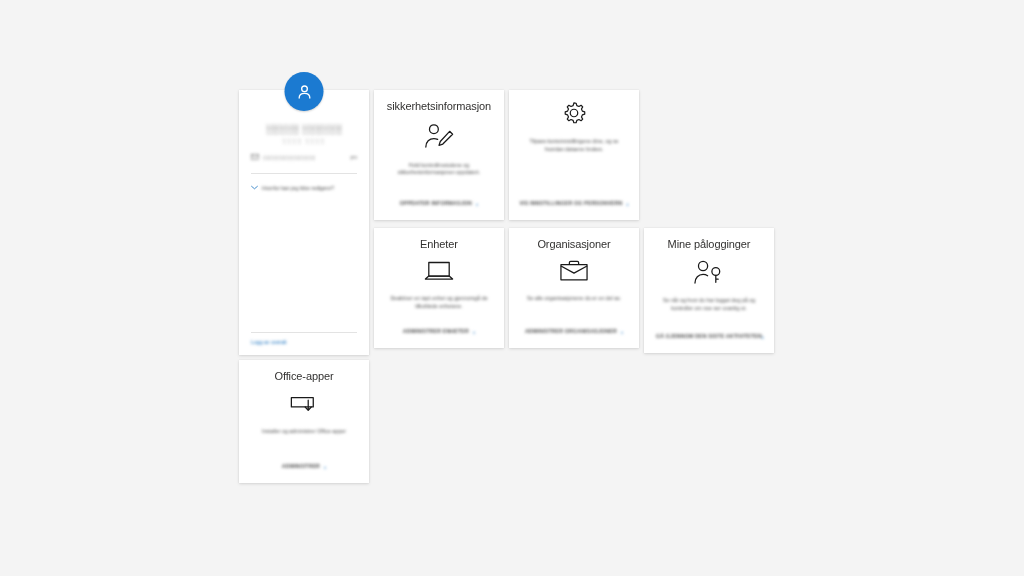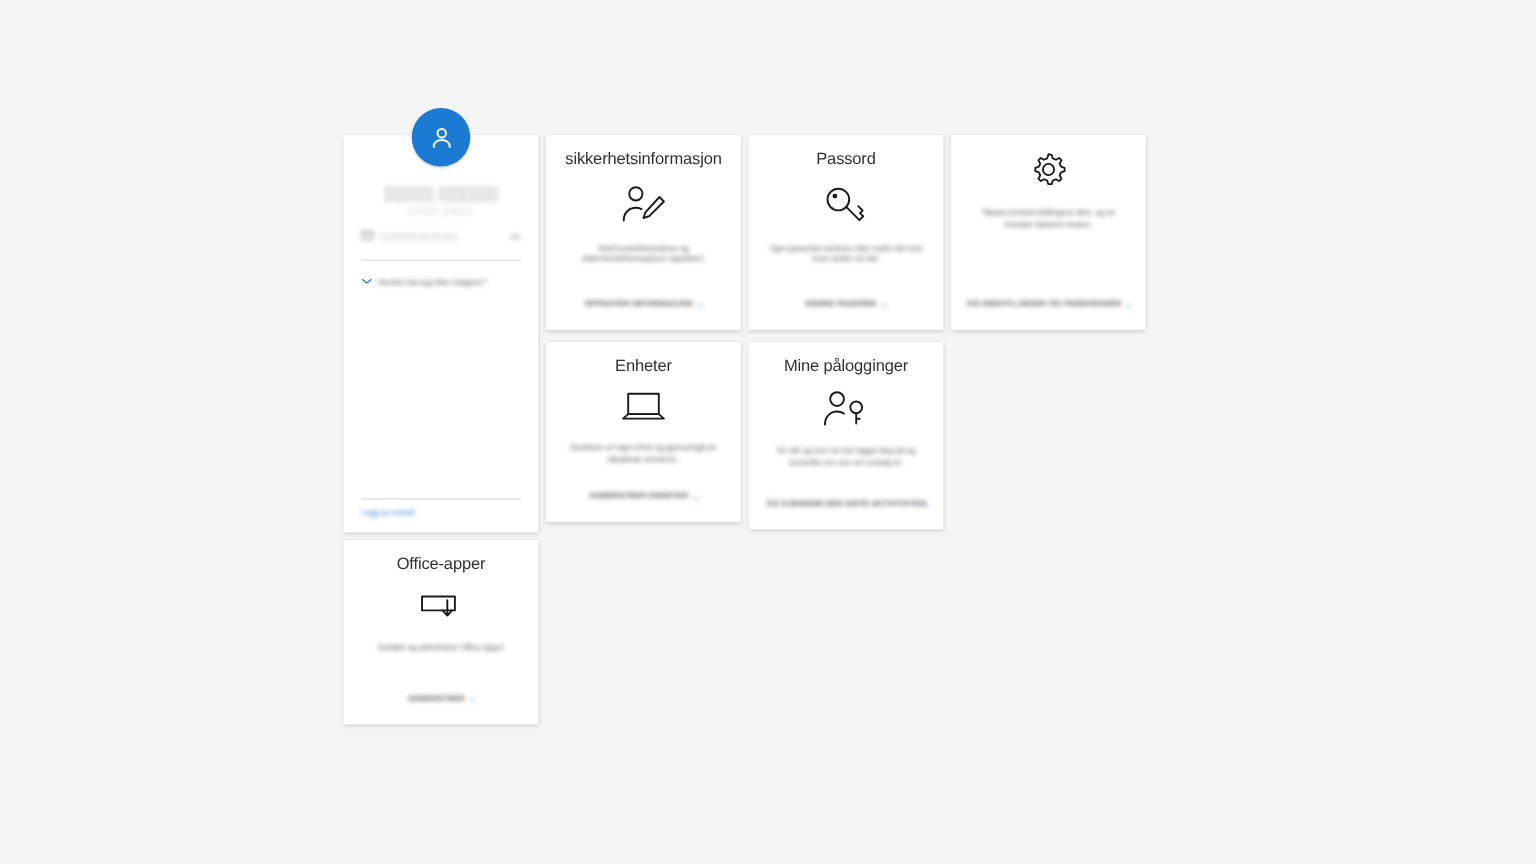--- a/index.html
+++ b/index.html
@@ -10,21 +10,21 @@
     font-family: "Liberation Sans", sans-serif;
     overflow: hidden;
   }
   .page {
     position: relative;
     width: 1024px; height: 576px;
     background: #f4f4f4;
   }
   .grid {
     position: absolute;
-    left: 229px; top: 90px;
+    left: 239px; top: 90px;
     width: 540px;
     display: grid;
     grid-template-columns: 130px 130px 130px 130px;
     grid-auto-rows: min-content;
     gap: 5px;
     align-items: start;
   }
 
   
   .card {
@@ -196,35 +196,20 @@
           <path d="M32.5 10.5 L36 14 L24.5 25.5 L20 27 L21.5 22.5 Z"></path>
         </svg>
       </span>
       <div class="card-desc blur">Hold kontrollmetodene og sikkerhetsinformasjonen oppdatert.</div>
       <a class="card-link blur">
         <span class="link-label">OPPDATER INFORMASJON</span>
         <span class="chev">›</span>
       </a>
     </div>
 
-    <div class="card" style="height:130px">
-      <div class="card-title">Passord</div>
-      <span class="card-icon">
-        <svg width="34" height="28" viewBox="0 0 40 32" fill="none" stroke="#1a1a1a" stroke-width="1.5" stroke-linecap="round" stroke-linejoin="round">
-          <circle cx="14" cy="12.5" r="8.5"></circle>
-          <circle cx="11.3" cy="9.8" r="1.9" fill="#1a1a1a" stroke="none"></circle>
-          <path d="M20.2 18.3 L30.5 28.6 L33.5 25.6 L31 23.1 L33 21.1 L29.6 17.7"></path>
-        </svg>
-      </span>
-      <div class="card-desc blur">Gjør passordet sterkere eller endre det hvis noen andre vet det.</div>
-      <a class="card-link blur">
-        <span class="link-label">ENDRE PASSORD</span>
-        <span class="chev">›</span>
-      </a>
-    </div>
 
     <div class="card" style="height:130px">
       <span class="card-icon" style="margin-top:0">
         <svg width="30" height="26" viewBox="0 0 34 32" fill="none" stroke="#1a1a1a" stroke-width="1.5" stroke-linejoin="round">
           <path d="M17 3.5 l2.6 0.5 0.9 2.9 2.6 1.1 2.6-1.5 2 2 -1.5 2.6 1.1 2.6 2.9 0.9 0 2.8 -2.9 0.9 -1.1 2.6 1.5 2.6 -2 2 -2.6-1.5 -2.6 1.1 -0.9 2.9 -2.8 0 -0.9-2.9 -2.6-1.1 -2.6 1.5 -2-2 1.5-2.6 -1.1-2.6 -2.9-0.9 0-2.8 2.9-0.9 1.1-2.6 -1.5-2.6 2-2 2.6 1.5 2.6-1.1 0.9-2.9 z"></path>
           <circle cx="17" cy="16" r="4.6"></circle>
         </svg>
       </span>
       <div class="card-desc blur">Tilpass kontoinnstillingene dine, og se hvordan dataene brukes.</div>
       <a class="card-link blur">
@@ -241,20 +226,35 @@
           <path d="M4 23.5 L36 23.5 L32 20 L8 20 Z"></path>
         </svg>
       </span>
       <div class="card-desc blur">Deaktiver en tapt enhet og gjennomgå de tilkoblede enhetene.</div>
       <a class="card-link blur">
         <span class="link-label">ADMINISTRER ENHETER</span>
         <span class="chev">›</span>
       </a>
     </div>
 
+    <div class="card" style="height:120px">
+      <div class="card-title">Organisasjoner</div>
+      <span class="card-icon">
+        <svg width="32" height="24" viewBox="0 0 38 28" fill="none" stroke="#1a1a1a" stroke-width="1.5" stroke-linejoin="round">
+          <path d="M13.5 6.5 V4.2 a1.6 1.6 0 0 1 1.6-1.6 h7.8 a1.6 1.6 0 0 1 1.6 1.6 V6.5"></path>
+          <rect x="3.5" y="6.5" width="31" height="18"></rect>
+          <path d="M3.5 8 L19 16.5 L34.5 8"></path>
+        </svg>
+      </span>
+      <div class="card-desc blur">Se alle organisasjonene du er en del av.</div>
+      <a class="card-link blur">
+        <span class="link-label">ADMINISTRER ORGANISASJONER</span>
+        <span class="chev">›</span>
+      </a>
+    </div>
 
     <div class="card" style="height:125px">
       <div class="card-title">Mine pålogginger</div>
       <span class="card-icon">
         <svg width="34" height="26" viewBox="0 0 40 30" fill="none" stroke="#1a1a1a" stroke-width="1.5" stroke-linecap="round" stroke-linejoin="round">
           <circle cx="13" cy="8" r="5.4"></circle>
           <path d="M3.5 28c0-6.2 4.2-10.2 9.5-10.2 2 0 3.9 0.6 5.4 1.6"></path>
           <circle cx="28" cy="14.5" r="4.6"></circle>
           <path d="M28 19.1 L28 27.2 M28 23.4 L30.8 23.4"></path>
         </svg>

